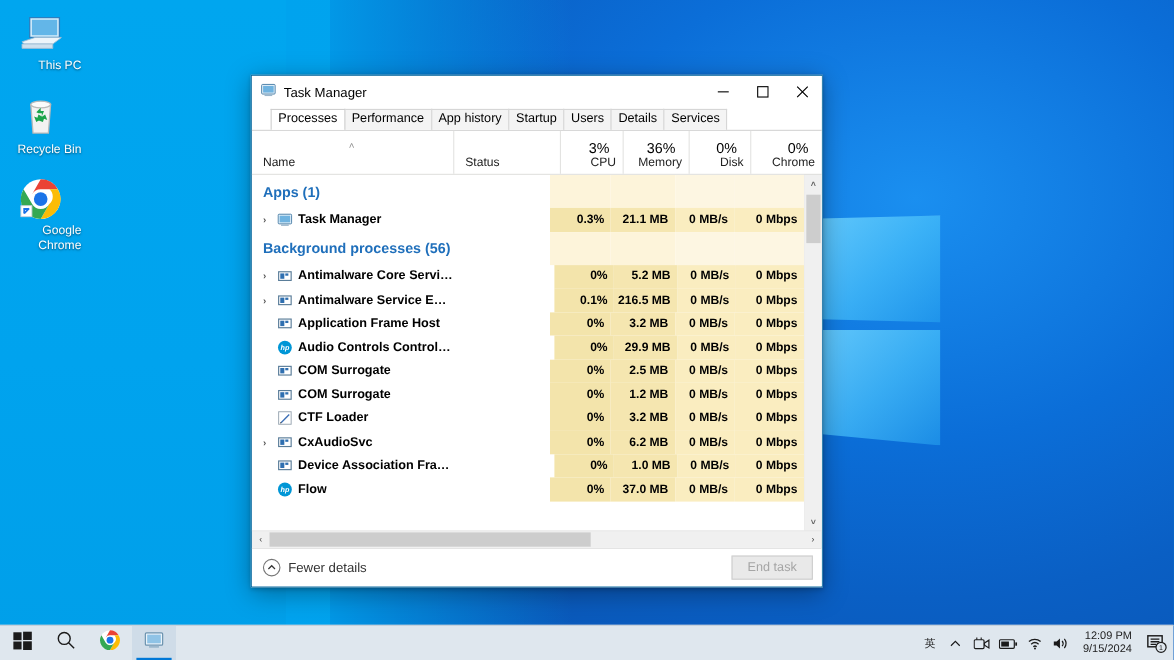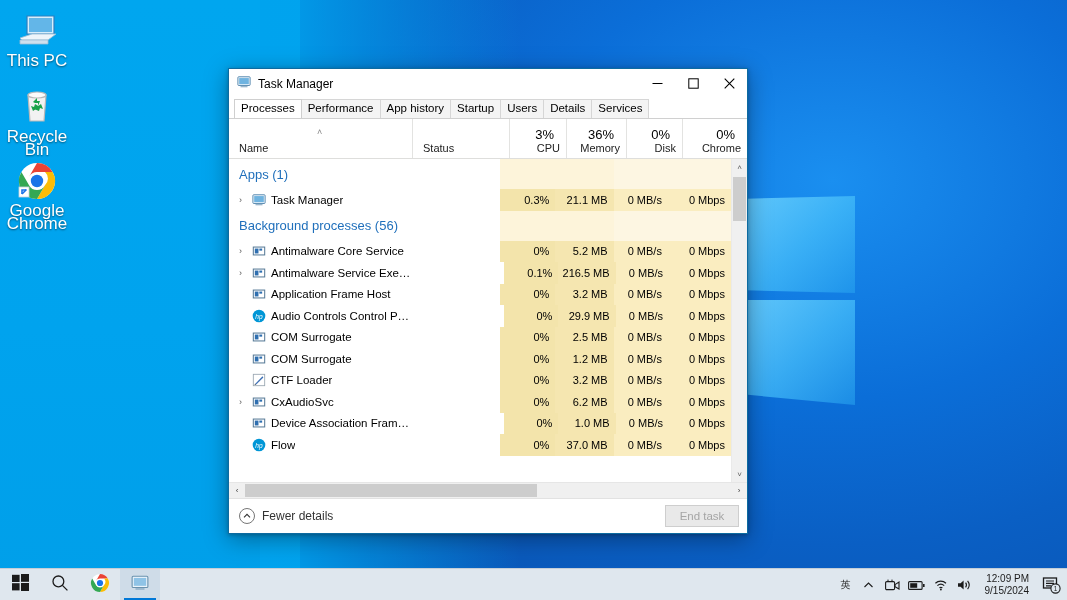--- a/index.html
+++ b/index.html
@@ -34,22 +34,22 @@
     box-shadow: 0 0 1px 1px rgba(150,240,255,.85);
   }
   .glow-line {
     position: absolute;
     background: linear-gradient(90deg, rgba(130,225,255,0) 0%, rgba(150,235,255,.55) 70%, rgba(160,240,255,.8) 100%);
     height: 2px;
   }
 
   
   .desk-icon {
-    position: absolute; width: 74px; text-align: center;
-    color: #fff; font-size: 17px; line-height: 13px;
+    position: absolute; width: 74px; text-align: right;
+    color: #fff; font-size: 11px; line-height: 13px;
     text-shadow: 0 1px 2px rgba(0,0,0,.55);
     cursor: default;
   }
   .desk-icon .glyph { height: 46px; display: flex; align-items: center; justify-content: center; }
   .desk-icon .lbl { display: block; }
 
   
   #taskmgr {
     position: absolute; left: 228px; top: 68px;
     width: 520px; height: 466px;
@@ -68,21 +68,21 @@
   .win-btns { display: flex; height: 29px; }
   .win-btn {
     width: 36px; height: 29px; display: flex; align-items: center; justify-content: center;
     font-size: 12px; color: #000; cursor: default;
   }
 
   .menubar { height: 21px; display: flex; align-items: center; padding-left: 7px; gap: 14px; flex: 0 0 auto; }
   .menu-item { font-size: 12px; color: #000; padding: 1px 3px; cursor: default; }
 
   .tabstrip {
-    flex: 0 0 auto; height: 21px; padding-left: 5px;
+    flex: 0 0 auto; height: 21px; padding-left: 17px;
     display: flex; align-items: flex-end;
     border-bottom: 1px solid #d0d0d0;
     background: #fff;
   }
   .tab {
     font-size: 11.5px; color: #000; padding: 2px 6px 3px 6px;
     border: 1px solid #d6d6d6; border-bottom: none; background: #f4f4f4;
     margin-right: -1px; cursor: default; line-height: 13px;
   }
   .tab.active { background: #fff; border-color: #cfcfcf; position: relative; z-index: 2; }
@@ -104,21 +104,21 @@
   .ch.num { text-align: right; padding-right: 6px; }
   .ch.cpu { width: 57px; }
   .ch.mem { width: 60px; }
   .ch.disk { width: 56px; }
   .ch.net { width: 65px; }
   .sortcaret {
     position: absolute; left: 88px; top: 8px; font-size: 9px; color: #8a8a8a;
   }
 
   
-  .listwrap { flex: 1 1 auto; display: flex; min-height: 0; }
+  .listwrap { flex: 1 1 auto; display: flex; min-height: 0; font-weight: bold; }
   .listbody { flex: 1 1 auto; overflow: hidden; position: relative; background: #fff; }
   .row { display: flex; height: 21.5px; align-items: center; cursor: default; }
   .c {
     height: 21.5px; display: flex; align-items: center; font-size: 11.5px; color: #000;
   }
   .c-name { width: 183px; padding-left: 5px; gap: 4px; }
   .c-status { width: 97px; }
   .c-num { justify-content: flex-end; padding-right: 6px; font-size: 11px; }
   .c-cpu { width: 57px; }
   .c-mem { width: 60px; }

